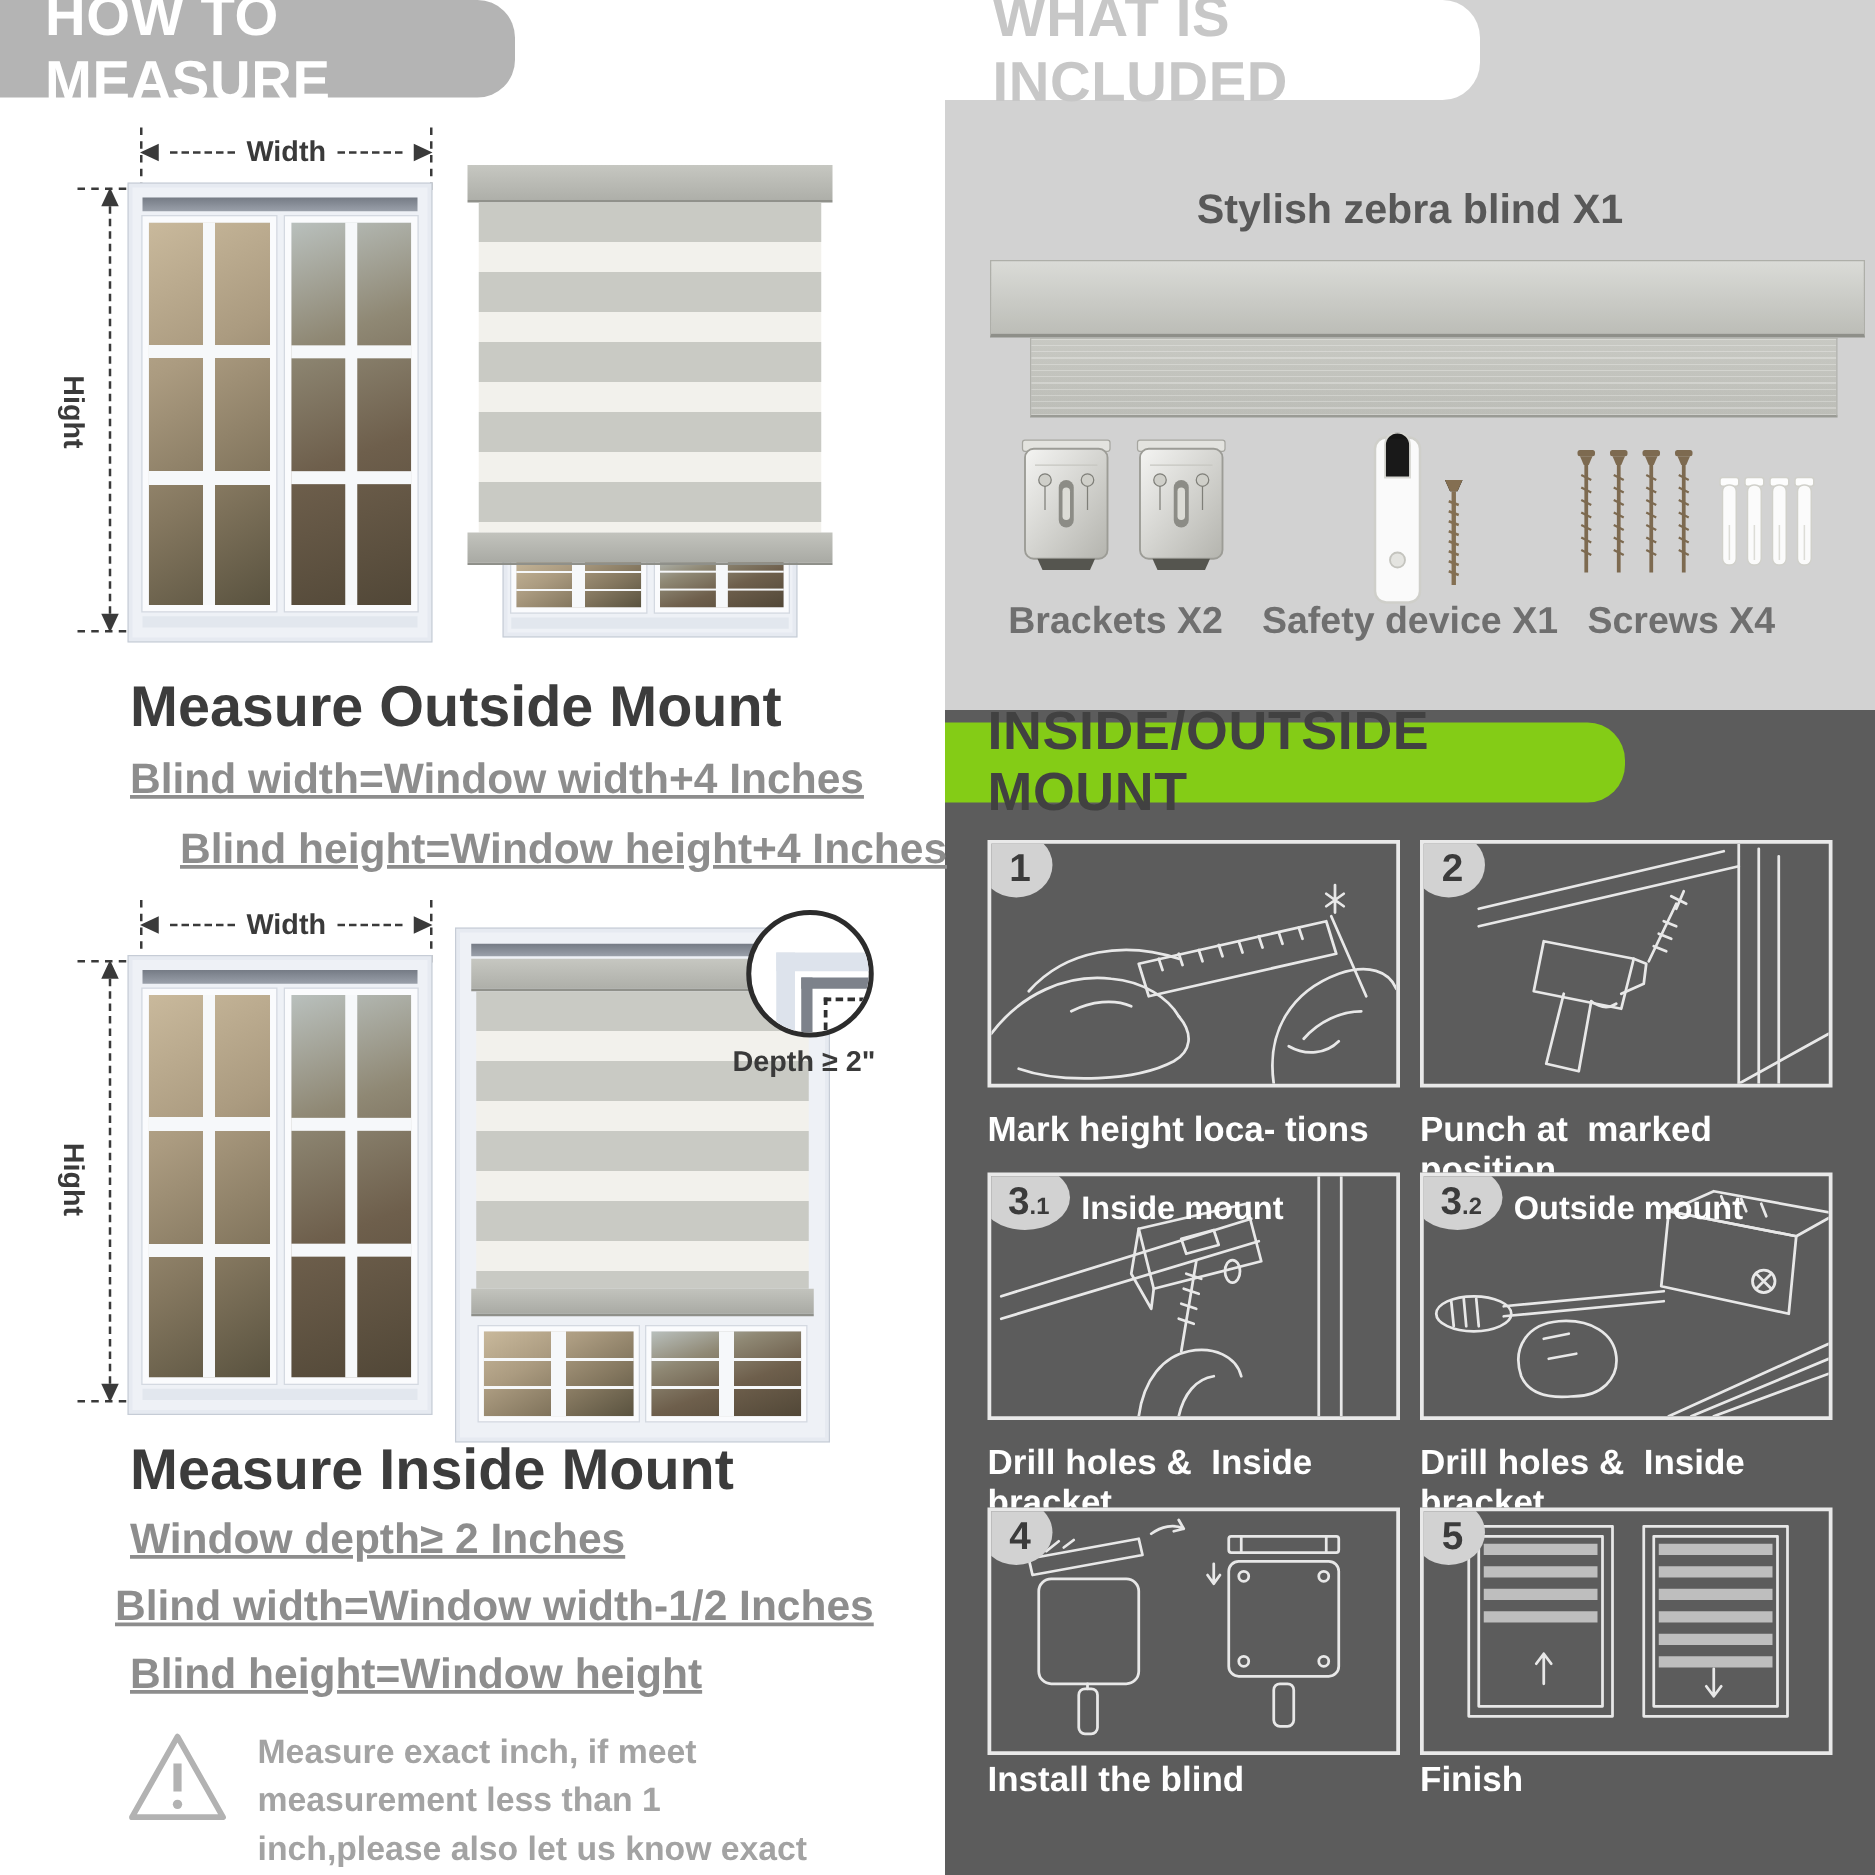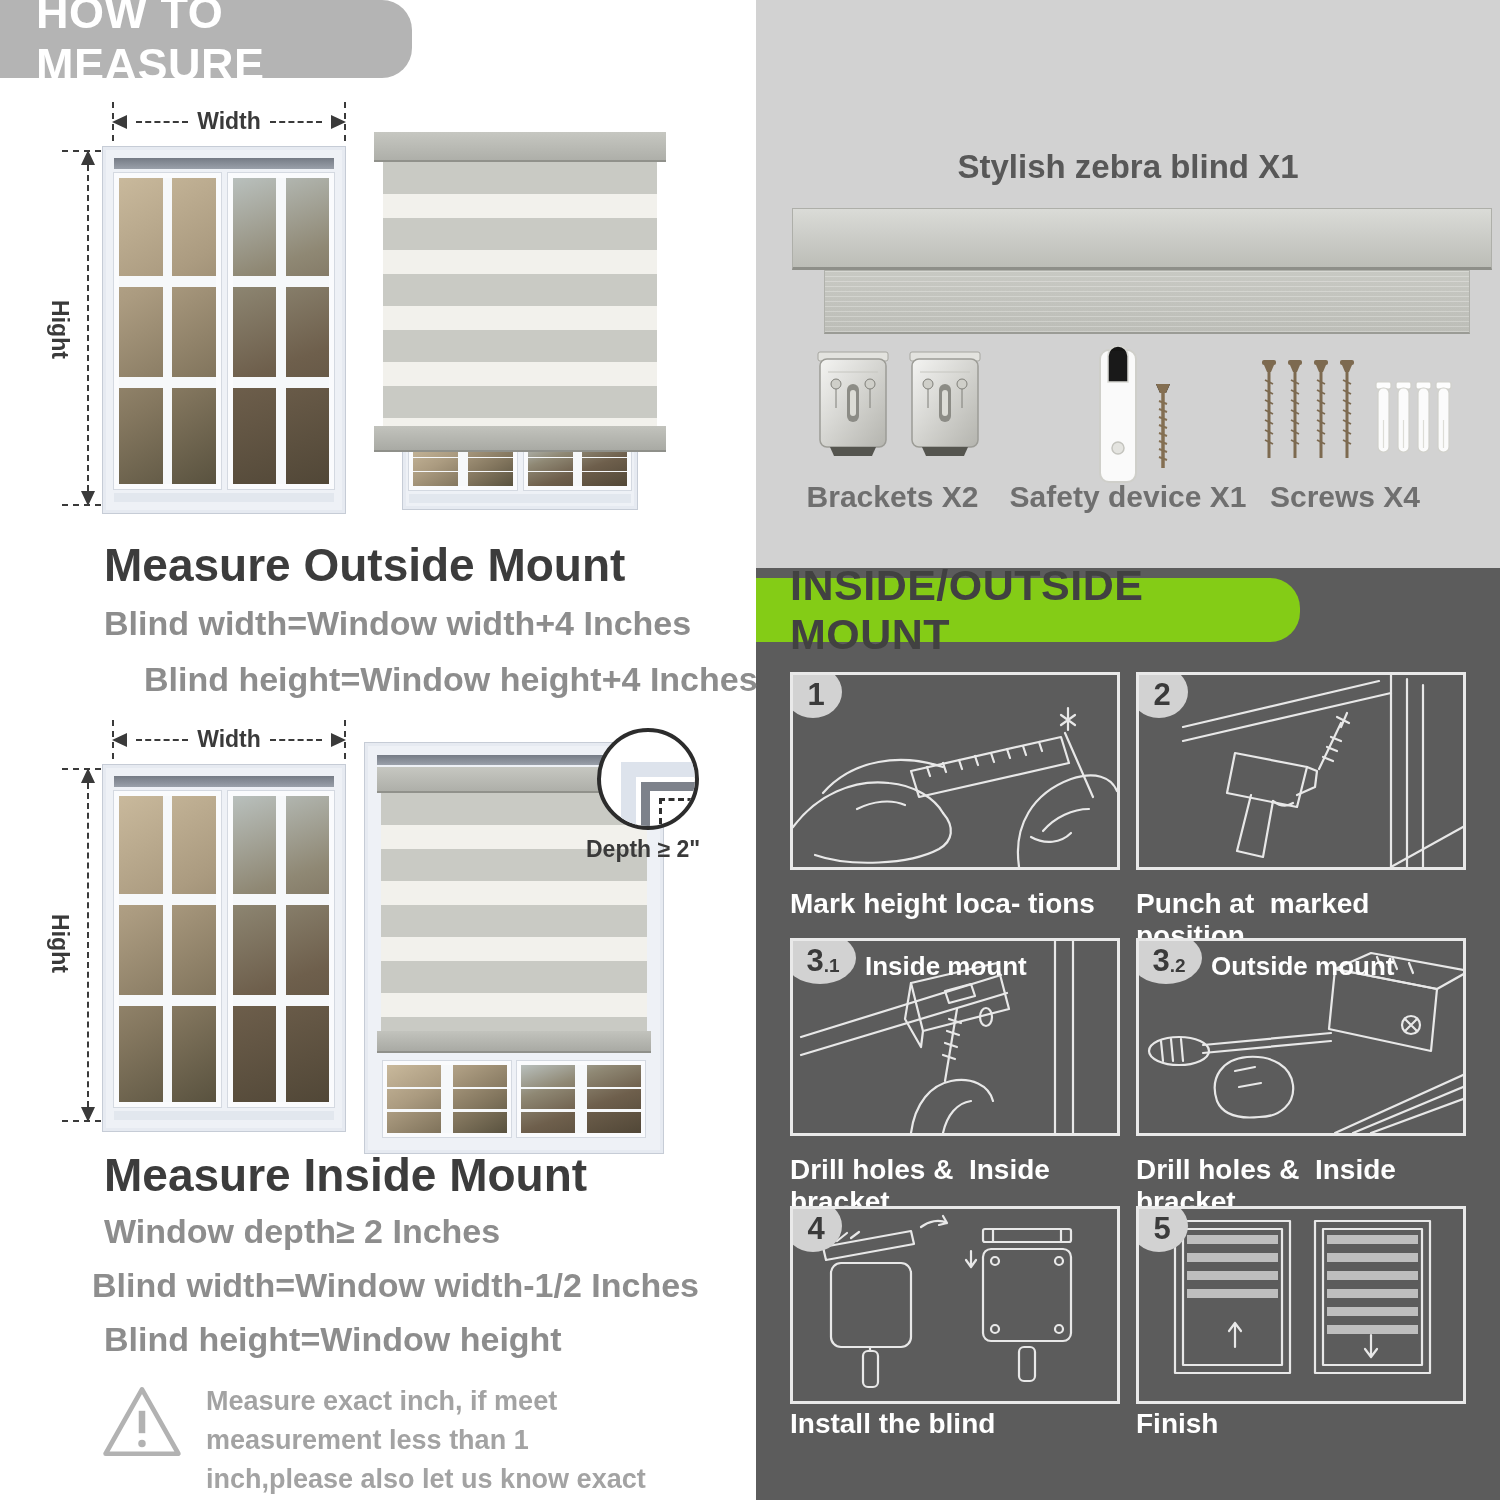--- a/index.html
+++ b/index.html
@@ -11,21 +11,21 @@
   .pill-gray  { left:0;   top:8;   width:412px; height:78px; background:#b4b4b4; color:#ffffff; font-size:45px; padding-left:36px; }
   .pill-included { left:756px; top:8; width:428px; height:80px; background:#ffffff; color:#c7c7c7; font-size:45px; padding-left:38px; }
   .pill-mount { left:756px; top:578px; width:544px; height:64px; background:#84cc16; color:#414141; font-size:43px; padding-left:34px; }
 
   
   .bg-light { position:absolute; left:756px; top:0; width:744px; height:568px; background:#d2d2d2; }
   .bg-dark  { position:absolute; left:756px; top:568px; width:744px; height:932px; background:#5c5c5c; }
 
   
   .h-title { position:absolute; font-weight:bold; font-size:46px; color:#3c3c3c; }
-  .h-line  { position:absolute; font-weight:bold; font-size:34px; color:#8d8d8d; }
+  .h-line  { position:absolute; font-weight:bold; font-size:34px; color:#8d8d8d;text-decoration:underline; }
   .warning-wrap { position:absolute; left:100px; top:1382px; width:580px; display:flex; gap:22px; }
   .warning-text { font-weight:bold; font-size:27px; color:#a3a3a3; line-height:1.45; width:470px; }
 
   
   .width-annot { position:absolute; display:flex; align-items:center; color:#3a3a3a; font-weight:bold; font-size:23px;justify-content:flex-end; }
   .width-annot .dash { flex:1; border-top:2px dashed #3a3a3a; margin:0 9px; height:0; }
   .tri-left  { width:0;height:0;border-top:7px solid transparent;border-bottom:7px solid transparent;border-right:15px solid #3a3a3a; }
   .tri-right { width:0;height:0;border-top:7px solid transparent;border-bottom:7px solid transparent;border-left:15px solid #3a3a3a; }
   .tri-up    { width:0;height:0;border-left:7px solid transparent;border-right:7px solid transparent;border-bottom:15px solid #3a3a3a; }
   .tri-down  { width:0;height:0;border-left:7px solid transparent;border-right:7px solid transparent;border-top:15px solid #3a3a3a; }
@@ -199,20 +199,23 @@
 
   <div class="warning-wrap">
     <svg width="84" height="80" viewBox="0 0 90 84">
       <path d="M45,7 L84,76 L6,76 Z" fill="none" stroke="#b2b2b2" stroke-width="5" stroke-linejoin="round"></path>
       <line x1="45" y1="30" x2="45" y2="54" stroke="#b2b2b2" stroke-width="7"></line>
       <circle cx="45" cy="65" r="4" fill="#b2b2b2" stroke="none"></circle>
     </svg>
     <div class="warning-text">Measure exact inch, if meet measurement less than 1 inch,please also let us know exact measurement, please do not leave it</div>
   </div>
 
+  <div class="pill pill-included">
+    <span>WHAT IS INCLUDED</span>
+  </div>
 
   <div class="product-title">Stylish zebra blind X1</div>
   <div class="blindbar-cassette"></div>
   <div class="blindbar-fabric"></div>
 
   <svg style="position:absolute;left:816px;top:350px;" width="168" height="112" viewBox="0 0 168 112">
     <defs>
       <linearGradient id="gmetal" x1="0" y1="0" x2="1" y2="1">
         <stop offset="0" stop-color="#f4f4f2"></stop>
           <stop offset="1" stop-color="#b4b4ae"></stop>

